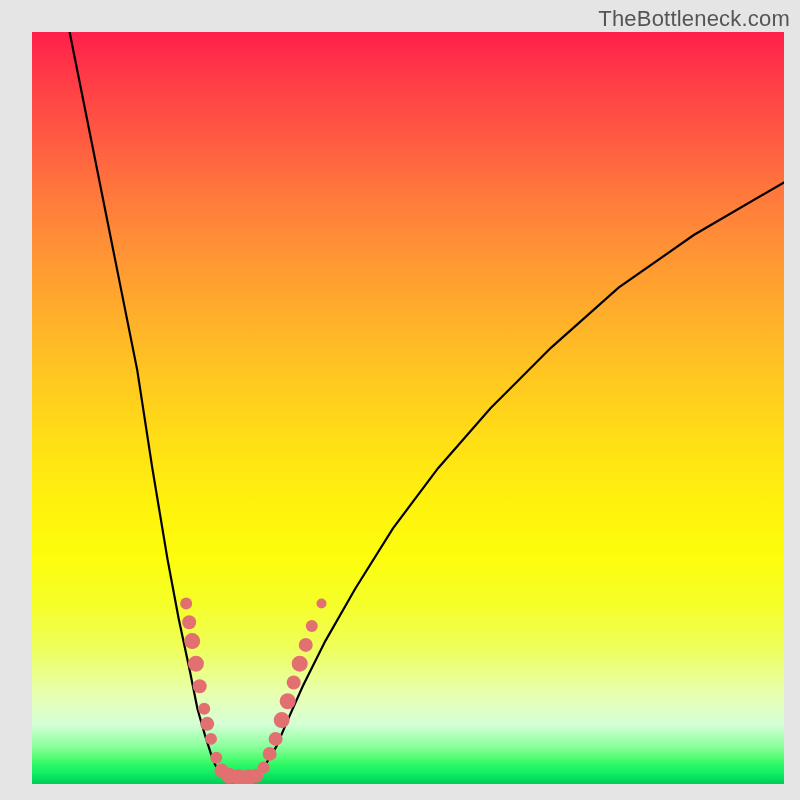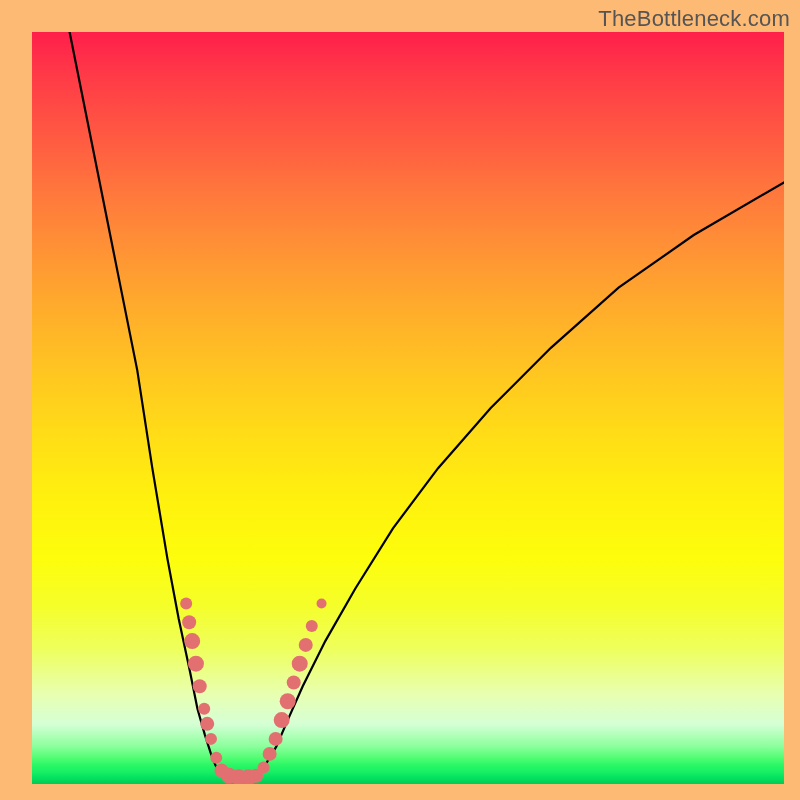--- a/index.html
+++ b/index.html
@@ -10,21 +10,21 @@
     overflow: hidden;
     background: #000;
     font-family: Arial, Helvetica, sans-serif;
   }
   .frame {
     position: absolute;
     left: 0;
     top: 0;
     width: 800px;
     height: 800px;
-    background: #fdba74;
+    background: #e5e5e5;
   }
   .plot-area {
     position: absolute;
     left: 32px;
     top: 32px;
     width: 752px;
     height: 752px;
     overflow: hidden;
   }
   .gradient {

